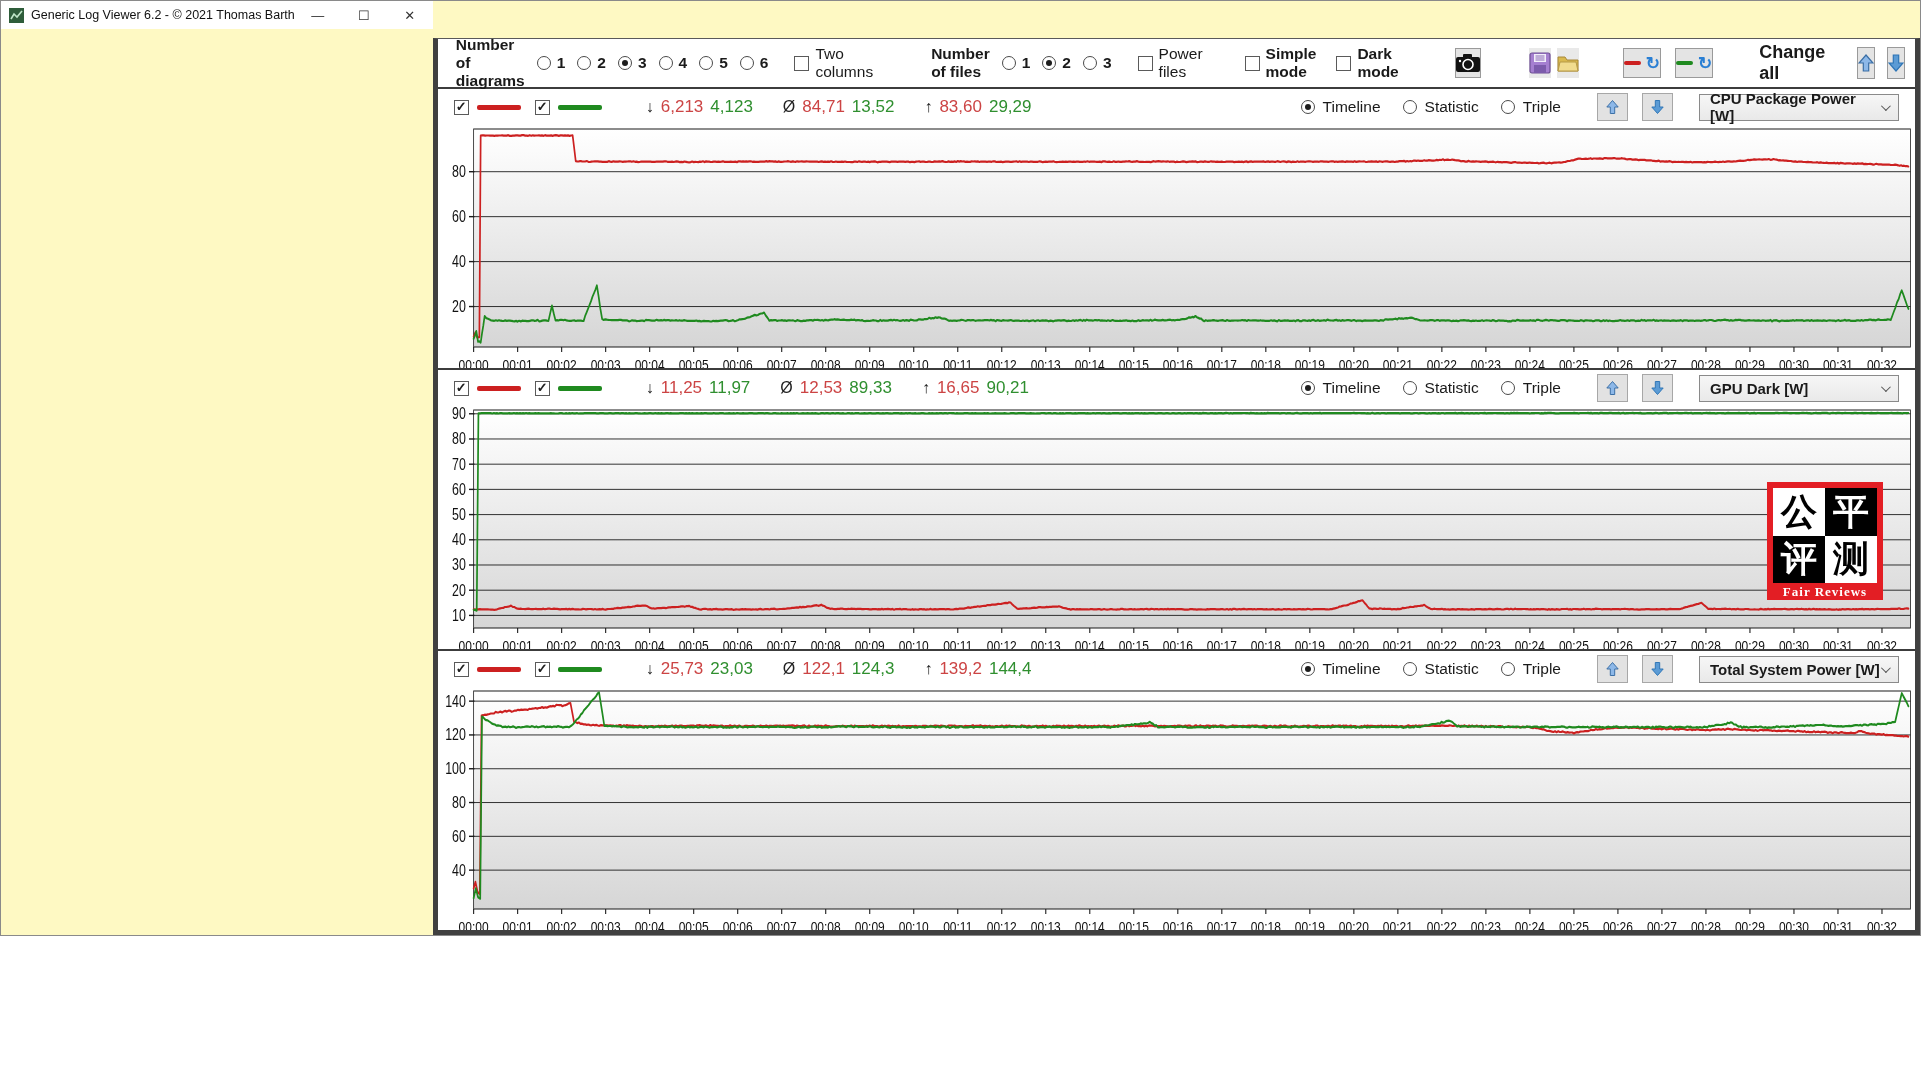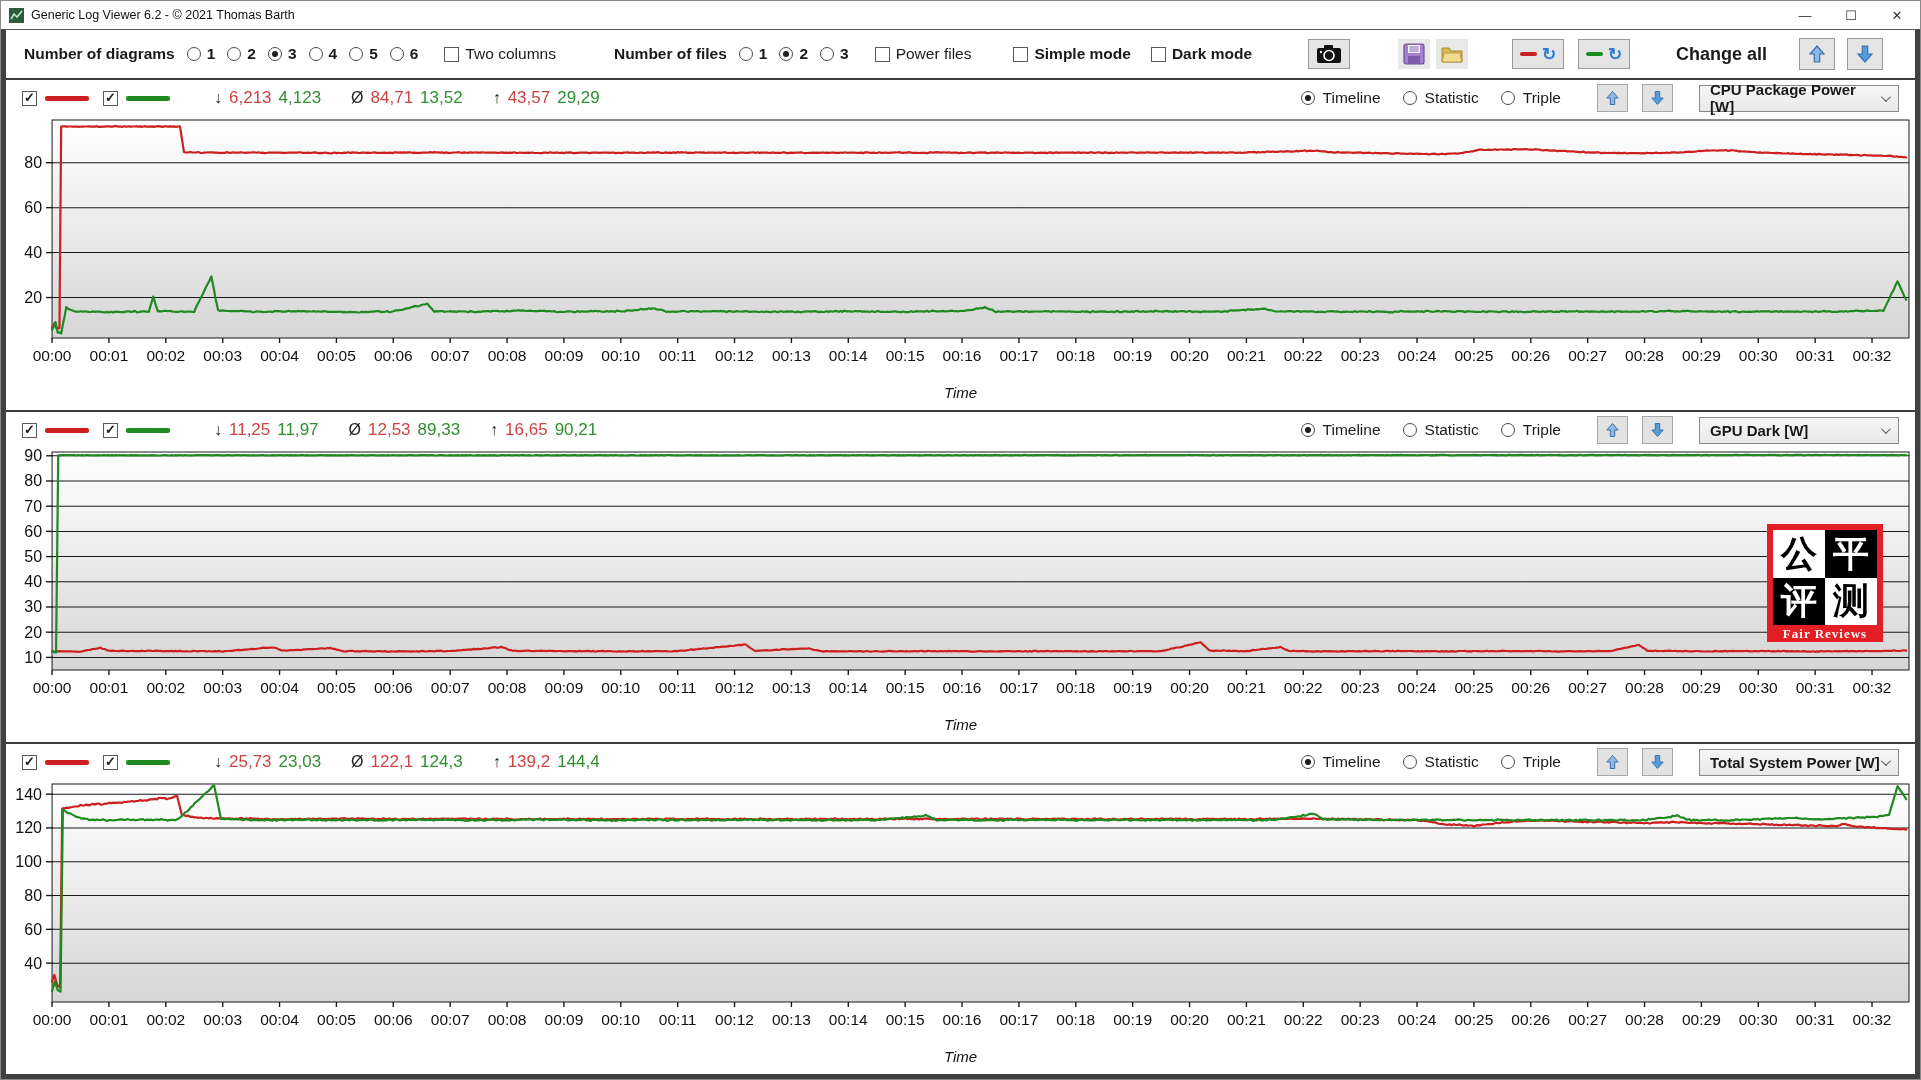--- a/index.html
+++ b/index.html
@@ -1,29 +1,29 @@
 <!DOCTYPE html>
 <html><head>
 <meta charset="utf-8">
 <style>
   * { margin:0; padding:0; box-sizing:border-box; }
   html,body { width:1921px; height:1080px; overflow:hidden; background:#fff;
     font-family:"Liberation Sans", sans-serif; color:#1a1a1a; }
-  .window { width:1921px; height:1080px; border:1px solid #8a8a8a; background:#fef9c3; display:flex; flex-direction:column; }
+  .window { width:1921px; height:936px; border:1px solid #8a8a8a; background:#fef9c3; display:flex; flex-direction:row; }
 
   
   .titlebar { height:28px; display:flex; align-items:center; padding-left:8px; background:#fff; flex:0 0 auto; }
   .titlebar .app-ico { width:15px; height:15px; margin-right:7px; }
   .titlebar .t-title { font-size:12.5px; color:#111; }
   .titlebar .spacer { flex:1; }
   .win-btn { width:46px; height:28px; display:flex; align-items:center; justify-content:center;
     font-size:13px; color:#333; cursor:default; }
 
   
-  .app { flex:1; border:5px solid #404040; border-top:1px solid #5a5a5a; display:flex; flex-direction:column; overflow:hidden; }
+  .app { flex:1; border:5px solid #404040; border-top:1px solid #5a5a5a; display:flex; flex-direction:column; overflow:hidden;margin-top:37px; }
 
   
   .toolbar { height:50px; flex:0 0 auto; display:flex; align-items:center; padding:0 18px;
     border-bottom:2px solid #3c3c3c; background:#fff; font-size:15.5px; }
   .toolbar .lbl-b { font-weight:bold; }
   .toolbar .grp { display:flex; align-items:center; }
   .radio { width:14px; height:14px; border:1px solid #4a4a4a; border-radius:50%; background:#fff; display:inline-block; position:relative; flex:0 0 auto; }
   .radio.checked::after { content:''; position:absolute; left:3px; top:3px; width:6px; height:6px; border-radius:50%; background:#1d1d1d; }
   .cb { width:15px; height:15px; border:1px solid #5a5a5a; background:#fff; display:inline-flex; align-items:center; justify-content:center; position:relative; flex:0 0 auto; }
   .cb .cb-mark { display:none; font-size:13px; font-weight:bold; color:#1d1d1d; line-height:1; margin-top:-2px; }
@@ -216,21 +216,21 @@
                 <span class="v-red" style="color:#cc4444">6,213</span>
                 <span class="v-green" style="color:#2f8f2f">4,123</span>
               </span>
             <span class="stat">
                 <span class="sign">Ø</span>
                 <span class="v-red" style="color:#cc4444">84,71</span>
                 <span class="v-green" style="color:#2f8f2f">13,52</span>
               </span>
             <span class="stat">
                 <span class="sign">↑</span>
-                <span class="v-red" style="color:#cc4444">43,57</span>
+                <span class="v-red" style="color:#cc4444">83,60</span>
                 <span class="v-green" style="color:#2f8f2f">29,29</span>
               </span>
           </span>
           <span class="right">
             <span class="view-opt">
                 <span class="radio checked"></span>
                 <span>Timeline</span>
               </span>
             <span class="view-opt">
                 <span class="radio"></span>

